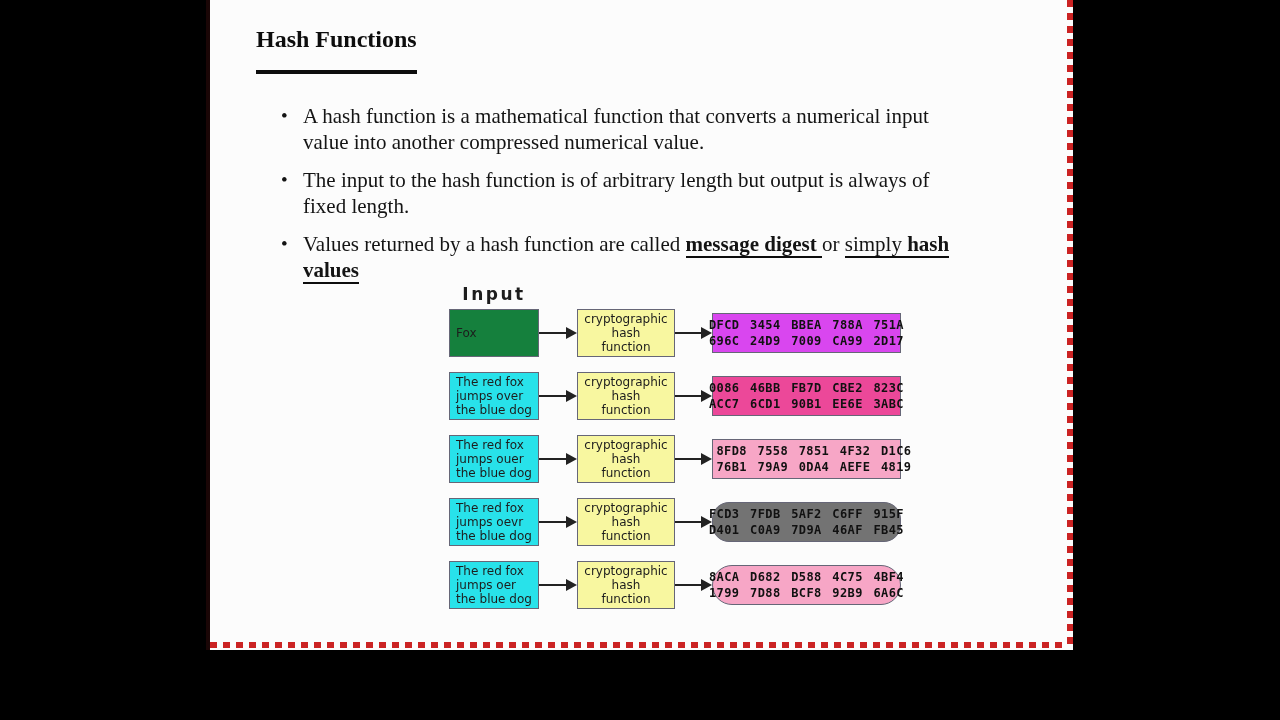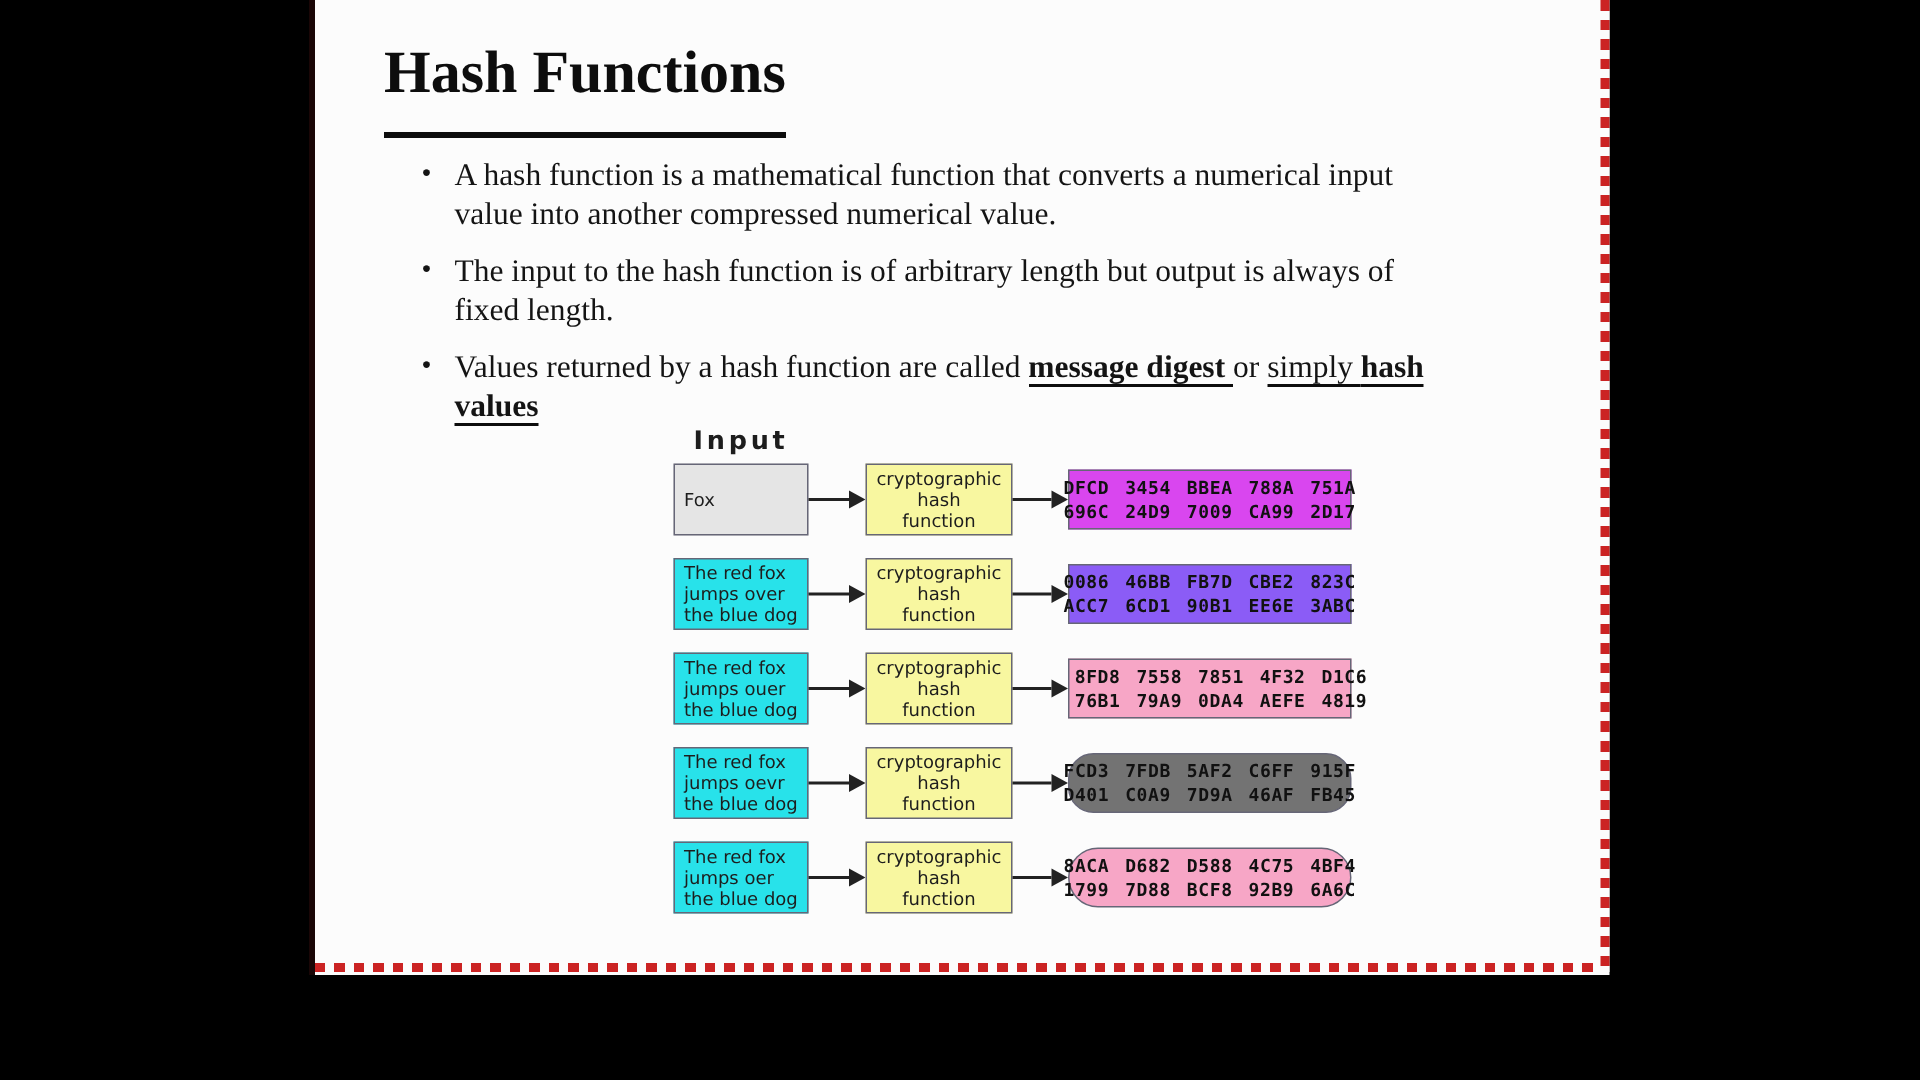--- a/index.html
+++ b/index.html
@@ -5,21 +5,21 @@
   html,body{margin:0;padding:0;background:#000;}
   .stage{position:relative;width:1280px;height:720px;background:#000;overflow:hidden;
          font-family:"Liberation Serif",serif;}
   .slide{position:absolute;left:206px;top:0;width:867px;height:650px;
          background:#fcfcfc;border-left:4px solid #1a0606;box-sizing:border-box;}
   .dash-bottom{position:absolute;left:0;right:4px;bottom:2px;height:6px;
          background:repeating-linear-gradient(90deg,#cb2323 0 7px,#fcfcfc 7px 13px);}
   .dash-right{position:absolute;top:0;bottom:2px;right:0;width:6px;
          background:repeating-linear-gradient(180deg,#cb2323 0 7px,#fcfcfc 7px 13px);}
 
-  .title{position:absolute;left:46px;top:26px;font-size:40px;font-weight:bold;color:#0d0d0d;
+  .title{position:absolute;left:46px;top:26px;font-size:24px;font-weight:bold;color:#0d0d0d;
          border-bottom:4px solid #0d0d0d;padding-bottom:18px;line-height:1.1;}
 
   .bullets{position:absolute;left:71px;top:103px;width:760px;color:#141414;}
   .bullet{position:relative;padding-left:22px;font-size:21px;line-height:26px;margin-bottom:12px;}
   .bullet .marker{position:absolute;left:0;top:0;font-size:19px;}
   .bu{border-bottom:2px solid #0d0d0d;}
   .bb{font-weight:bold;}
 
   .diagram{position:absolute;left:239px;top:284px;width:458px;height:330px;
            font-family:"DejaVu Sans",sans-serif;color:#1d1d1d;}
@@ -77,21 +77,21 @@
 
     </div>
 
     <div class="diagram">
       <div class="dg-headers">
         <span class="dg-head input">Input</span>
         <span class="dg-head digest">Digest</span>
       </div>
 
       <div class="dg-row">
-        <div class="box in-box" style="background: #e5e5e5;">
+        <div class="box in-box" style="background: #15803d;">
           <span>Fox</span>
         </div>
         <div class="arrow a1"></div>
         <div class="box fn-box" style="background: rgb(248, 247, 160);">
           <span>cryptographic</span>
           <span>hash</span>
           <span>function</span>
         </div>
         <div class="arrow a2"></div>
         <div class="box dg-box" style="background: #d946ef;">
@@ -106,21 +106,21 @@
           <span>jumps over</span>
           <span>the blue dog</span>
         </div>
         <div class="arrow a1"></div>
         <div class="box fn-box" style="background: rgb(248, 247, 160);">
           <span>cryptographic</span>
           <span>hash</span>
           <span>function</span>
         </div>
         <div class="arrow a2"></div>
-        <div class="box dg-box" style="background: #8b5cf6;">
+        <div class="box dg-box" style="background: #ec4899;">
           <span>0086 46BB FB7D CBE2 823C</span>
           <span>ACC7 6CD1 90B1 EE6E 3ABC</span>
         </div>
       </div>
 
       <div class="dg-row">
         <div class="box in-box" style="background: rgb(40, 226, 234);">
           <span>The red fox</span>
           <span>jumps ouer</span>
           <span>the blue dog</span>

